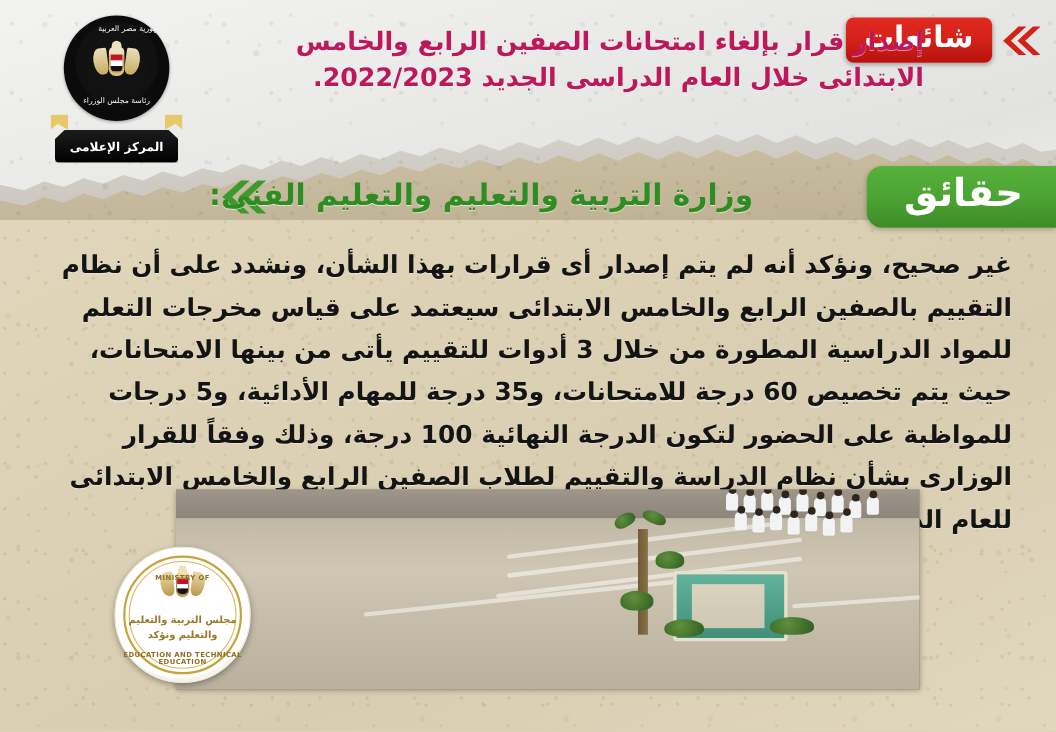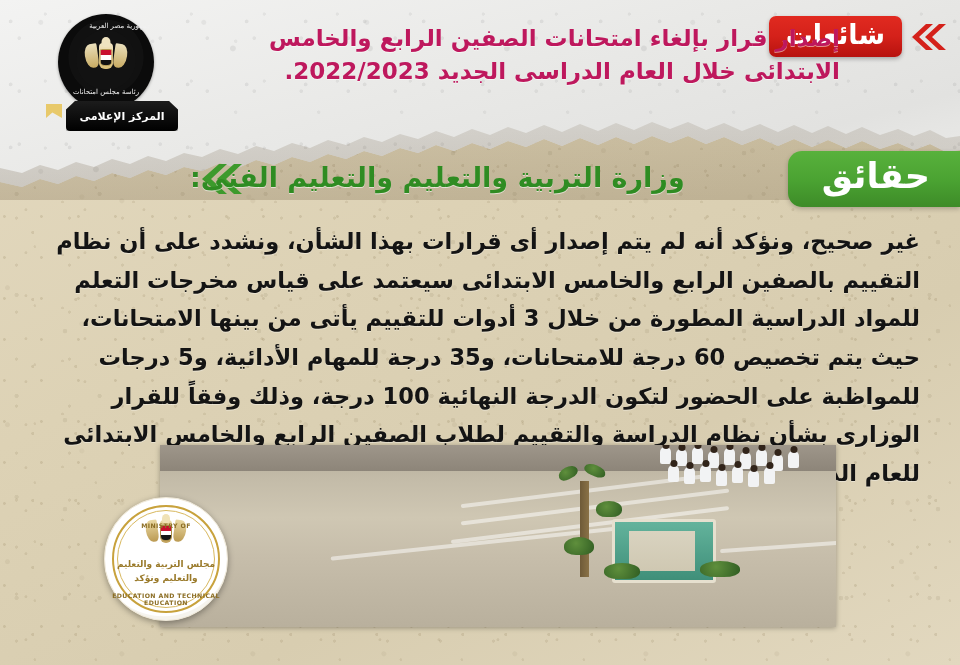--- a/index.html
+++ b/index.html
@@ -111,27 +111,26 @@
   }
   .cab-eagle .shield i{display:block;flex:1;}
   .cab-eagle .shield .r{background:#c8102e;}
   .cab-eagle .shield .w{background:#fff;}
   .cab-eagle .shield .b{background:#111;}
   .cab-arc-top,.cab-arc-bot{
     position:absolute;left:0;width:124px;text-align:center;
     color:#f1f1f1;font-size:7px;letter-spacing:.3px;
   }
   .cab-ribbon{
-    position:absolute;left:6px;top:89px;width:112px;height:30px;
+    position:absolute;left:6px;top:106px;width:112px;height:30px;
     background:linear-gradient(180deg,#1c1c1c,#000);
     border-radius:4px;
     display:flex;align-items:center;justify-content:center;
     box-shadow:0 2px 4px rgba(0,0,0,.4);
     clip-path:polygon(0 28%,8% 0,92% 0,100% 28%,100% 100%,0 100%);
-    margin-left:16px;
   }
   .cab-ribbon span{color:#fff;font-size:11px;font-weight:bold;}
   .cab-ribbon-tails{
     position:absolute;left:0;top:92px;width:124px;height:18px;
   }
   .cab-ribbon-tails i{
     position:absolute;top:0;width:16px;height:14px;background:#e8c96a;
   }
   .cab-ribbon-tails i:first-child{left:2px;clip-path:polygon(0 0,100% 0,100% 100%,40% 60%,0 100%);}
   .cab-ribbon-tails i:last-child{right:2px;clip-path:polygon(0 0,100% 0,100% 100%,60% 60%,0 100%);}
@@ -330,21 +329,21 @@
             <span class="wingR"></span>
           <span class="body"></span>
             <span class="head"></span>
           <span class="shield">
               <i class="r"></i>
               <i class="w"></i>
               <i class="b"></i>
             </span>
         </div>
       </div>
-      <div class="cab-arc-top cab-arc-bot" style="top:74px;left:-14px;">رئاسة مجلس امتحانات</div>
+      <div class="cab-arc-top cab-arc-bot" style="top:74px;left:-14px;">رئاسة مجلس الوزراء</div>
     </div>
     <div class="cab-ribbon-tails">
         <i></i>
         <i></i>
       </div>
     <div class="cab-ribbon">
       <span>المركز الإعلامى</span>
     </div>
   </div>
 

